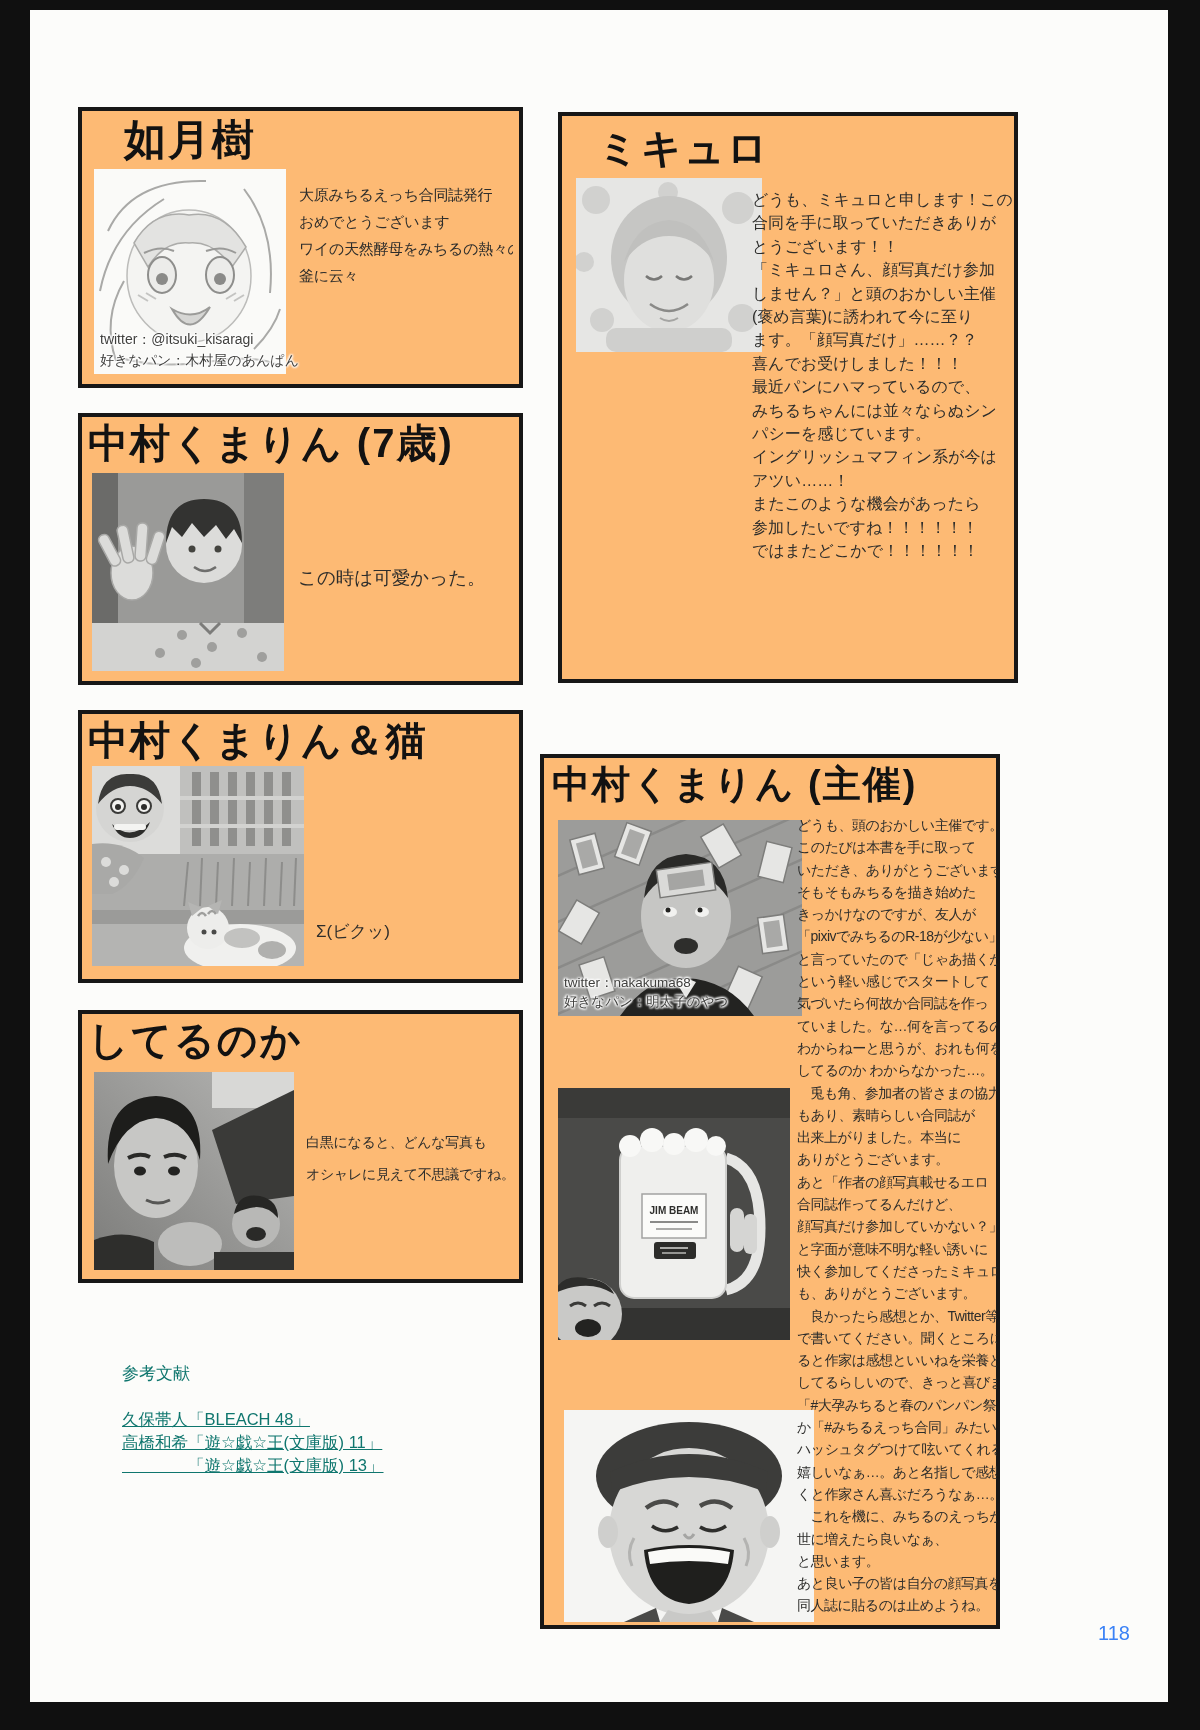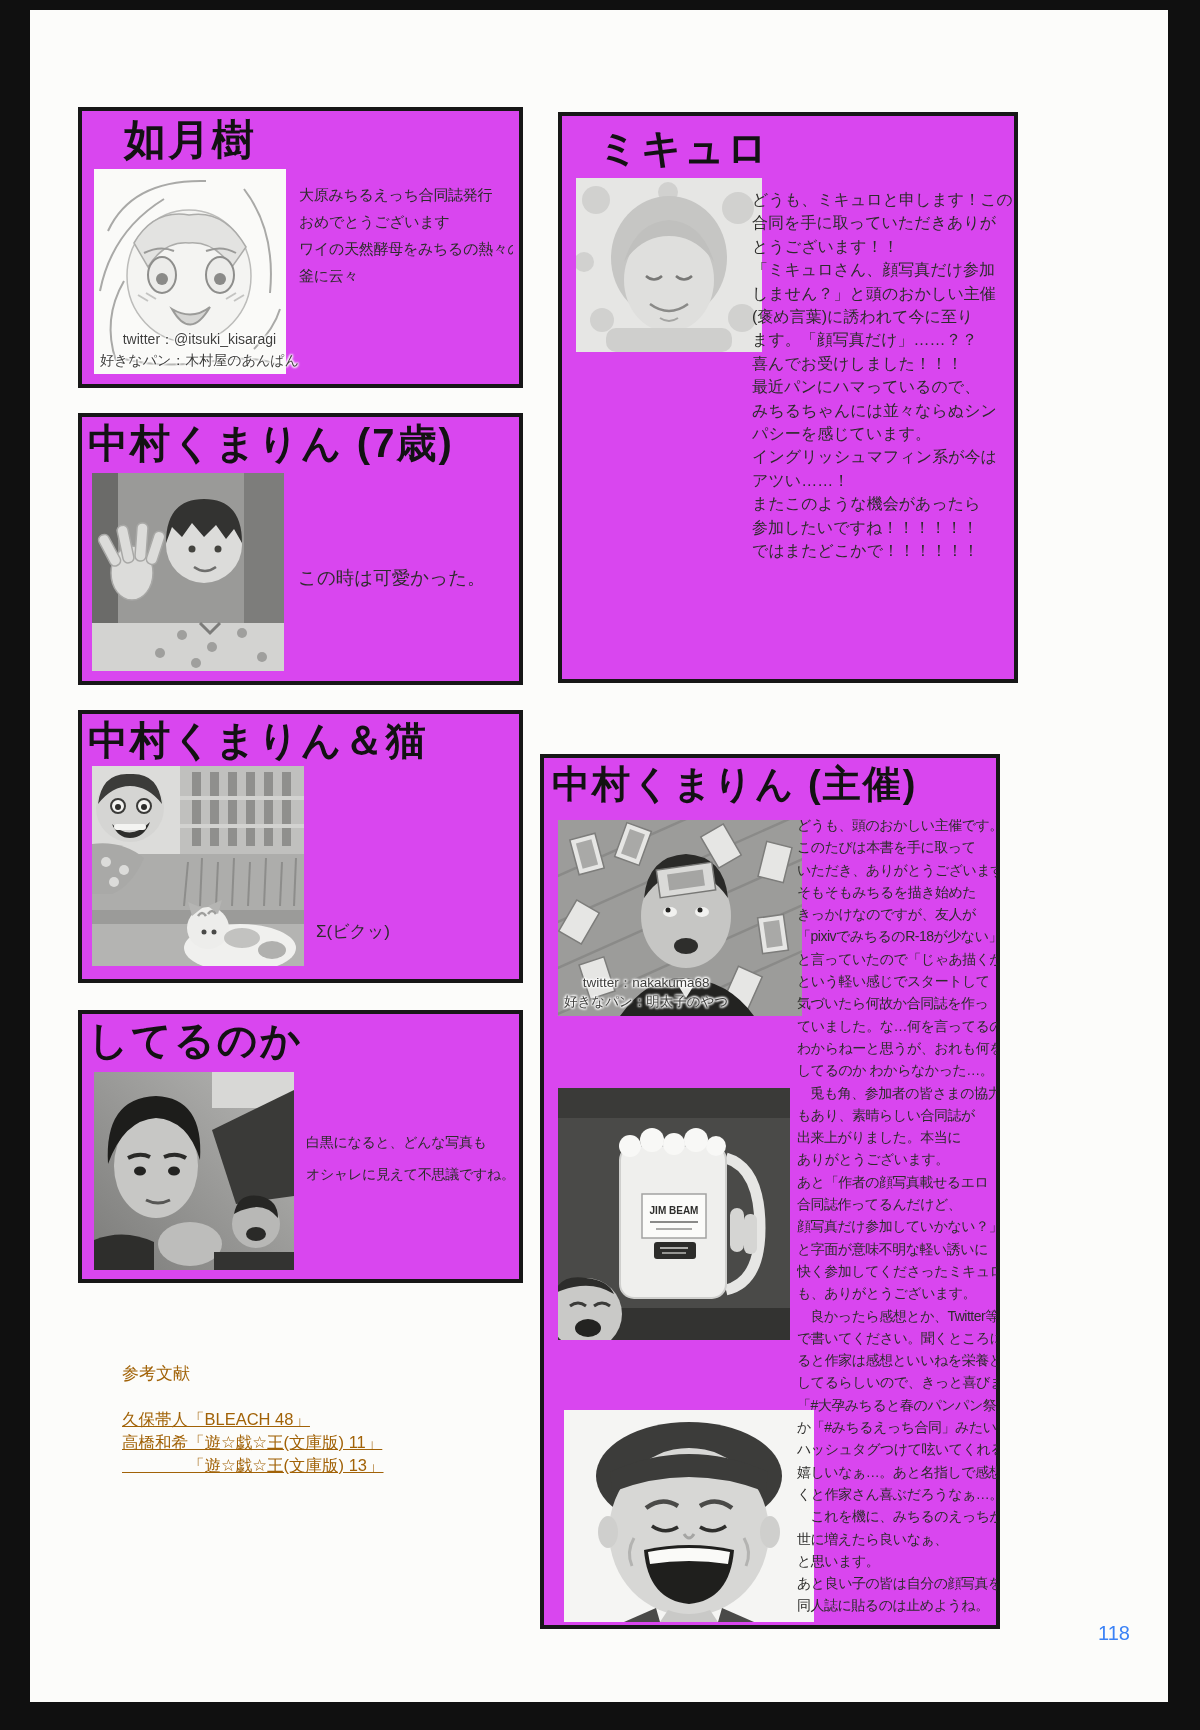--- a/index.html
+++ b/index.html
@@ -1,26 +1,26 @@
 <!DOCTYPE html>
 <html><head>
 <meta charset="utf-8">
 <style>
   html,body{margin:0;padding:0;background:#1a1a1a;}
   body{font-family:"Liberation Sans","DejaVu Sans",sans-serif;}
   .stage{position:relative;width:1200px;height:1730px;background:#101010;overflow:hidden;}
   .paper{position:absolute;left:30px;top:10px;width:1138px;height:1692px;background:#fcfcfa;}
-  .box{position:absolute;border:4px solid #171717;background:#d946ef;box-sizing:border-box;}
+  .box{position:absolute;border:4px solid #171717;background:#fdba74;box-sizing:border-box;}
   .btitle{position:absolute;margin:0;color:#121212;font-weight:bold;white-space:pre;letter-spacing:2px;line-height:1.1;}
-  .photo{position:absolute;text-align:center;}
+  .photo{position:absolute;}
   .photo svg{display:block;}
   .comment{position:absolute;margin:0;color:#2d2d2b;white-space:pre;overflow:hidden;}
   .overlay{position:absolute;left:6px;bottom:4px;color:#3f3f3d;white-space:pre;line-height:1.45;
            text-shadow:0 0 2px #fff,0 0 3px #fff,1px 1px 2px #fff,-1px -1px 2px #fff,1px -1px 2px #fff,-1px 1px 2px #fff;}
-  .refs{position:absolute;color:#a16207;white-space:pre;}
+  .refs{position:absolute;color:#0f766e;white-space:pre;}
   .pageno{position:absolute;color:#3b82f6;}
 </style>
 </head>
 <body>
 
 <div class="stage">
   <div class="paper">
 
     <section class="box" style="left:48px;top:97px;width:445px;height:281px;">
       <h2 class="btitle" style="left:42px;top:6px;font-size:42px;">如月樹</h2>

